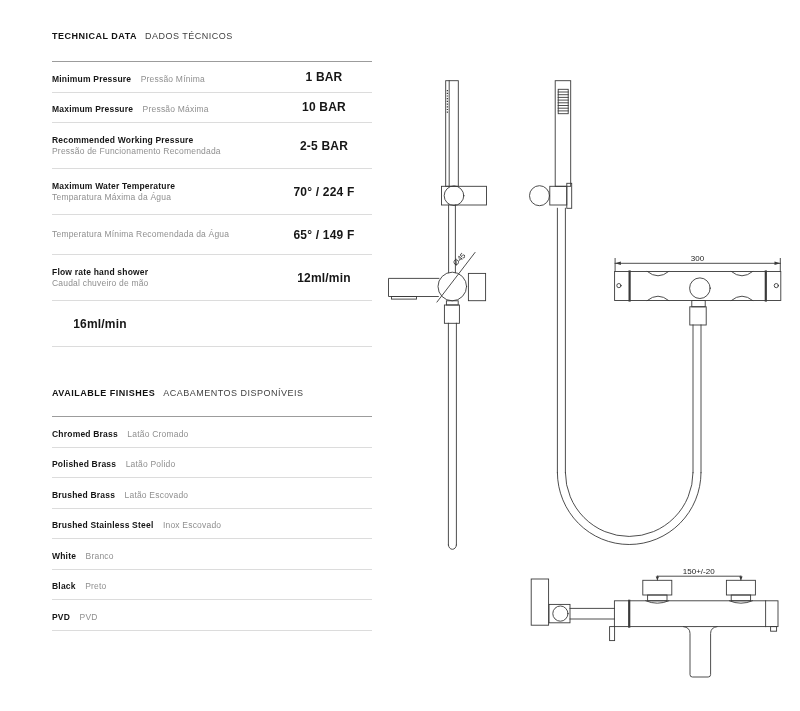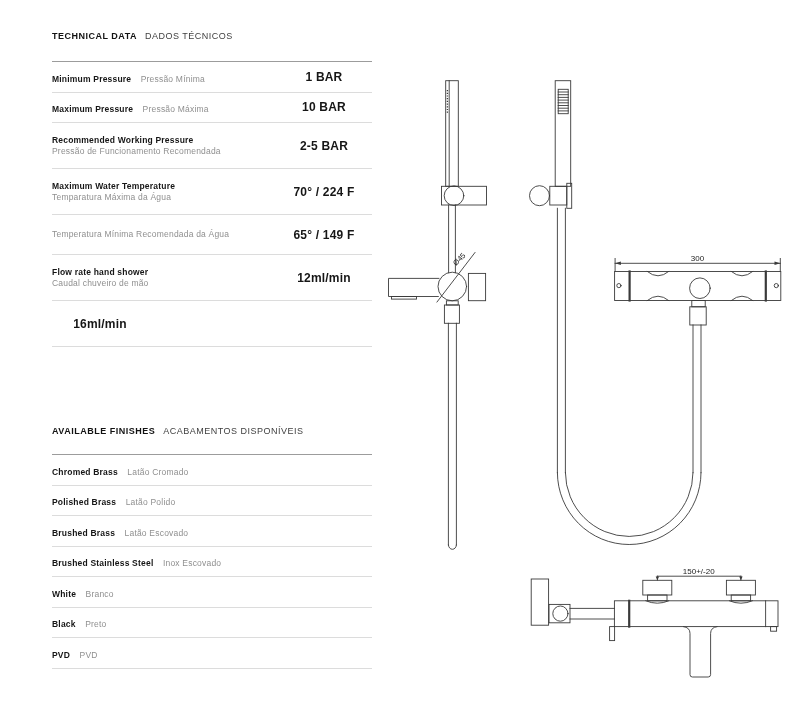--- a/index.html
+++ b/index.html
@@ -3,21 +3,21 @@
 <meta charset="utf-8">
 <style>
   html,body{margin:0;padding:0;}
   body{
     width:800px;height:711px;position:relative;background:#ffffff;
     font-family:"Liberation Sans", sans-serif;overflow:hidden;
     -webkit-font-smoothing:antialiased;
   }
   .panel{position:absolute;left:52px;width:320px;}
   .panel-technical{top:31px;}
-  .panel-finishes{top:426px;}
+  .panel-finishes{top:388px;}
   .section-title{
     font-size:9px;line-height:11px;letter-spacing:.5px;
     padding-bottom:19px;border-bottom:1px solid #9c9c9c;white-space:nowrap;
   }
   .panel-finishes .section-title{padding-bottom:17px;}
   .section-title .en{font-weight:bold;color:#121212;margin-top:44px;}
   .section-title .pt{color:#3f3f3f;margin-left:5px;font-weight:normal;}
   .t-row{
     display:flex;align-items:center;border-bottom:1px solid #dcdcdc;
     min-height:29.5px;

